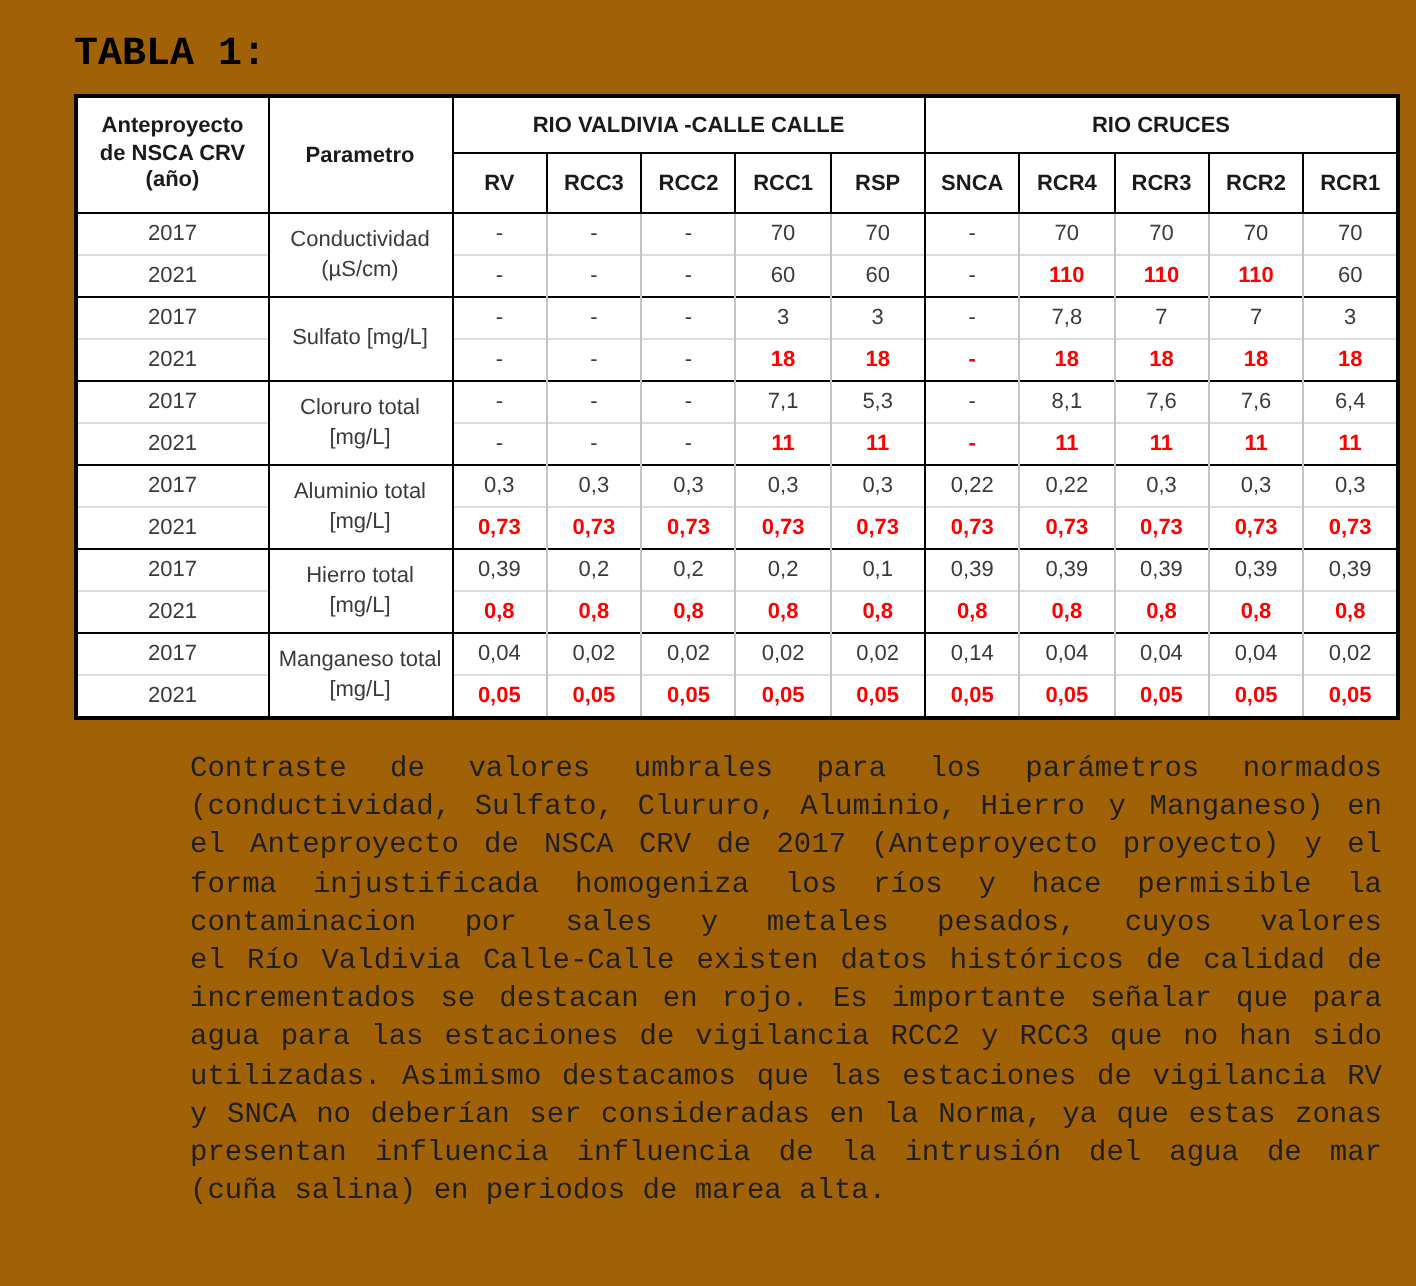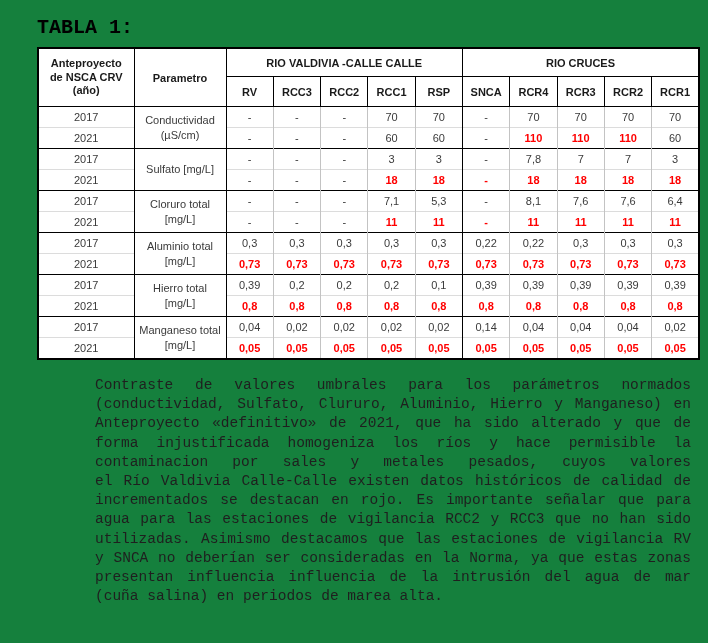--- a/index.html
+++ b/index.html
@@ -1,17 +1,17 @@
 <!DOCTYPE html>
 <html><head>
 <meta charset="utf-8">
 <style>
   html,body{margin:0;padding:0;background:#ffffff;}
   body{width:708px;height:643px;overflow:hidden;font-family:"Liberation Sans",sans-serif;}
-  .page{position:relative;width:708px;height:643px;background:#15803d;}
+  .page{position:relative;width:708px;height:643px;background:#a16207;}
 
   .doc-title{
     position:absolute;left:37px;top:16px;
     font-family:"Liberation Mono",monospace;
     font-weight:bold;font-size:20px;color:#000;
     letter-spacing:0px;
   }
 
   table.data{
     position:absolute;left:37px;top:47px;
@@ -261,21 +261,21 @@
           <td class="val red-val" style="color: rgb(255, 0, 0);">0,05</td>
           <td class="val red-val" style="color: rgb(255, 0, 0);">0,05</td>
           <td class="val red-val" style="color: rgb(255, 0, 0);">0,05</td>
         </tr>
       </tbody>
   </table>
 
   <div class="caption" id="caption">
       <div class="cap-line">Contraste de valores umbrales para los parámetros normados</div>
       <div class="cap-line">(conductividad, Sulfato, Clururo, Aluminio, Hierro y Manganeso) en</div>
-      <div class="cap-line">Anteproyecto «definitivo» de 2021, que ha sido alterado y que de</div>
+      <div class="cap-line">el Anteproyecto de NSCA CRV de 2017 (Anteproyecto proyecto) y el</div>
       <div class="cap-line">forma injustificada homogeniza los ríos y hace permisible la</div>
       <div class="cap-line">contaminacion por sales y metales pesados, cuyos valores</div>
       <div class="cap-line">el Río Valdivia Calle-Calle existen datos históricos de calidad de</div>
       <div class="cap-line">incrementados se destacan en rojo. Es importante señalar que para</div>
       <div class="cap-line">agua para las estaciones de vigilancia RCC2 y RCC3 que no han sido</div>
       <div class="cap-line">utilizadas. Asimismo destacamos que las estaciones de vigilancia RV</div>
       <div class="cap-line">y SNCA no deberían ser consideradas en la Norma, ya que estas zonas</div>
       <div class="cap-line">presentan influencia influencia de la intrusión del agua de mar</div>
       <div class="cap-line">(cuña salina) en periodos de  marea alta.</div>
     </div>

